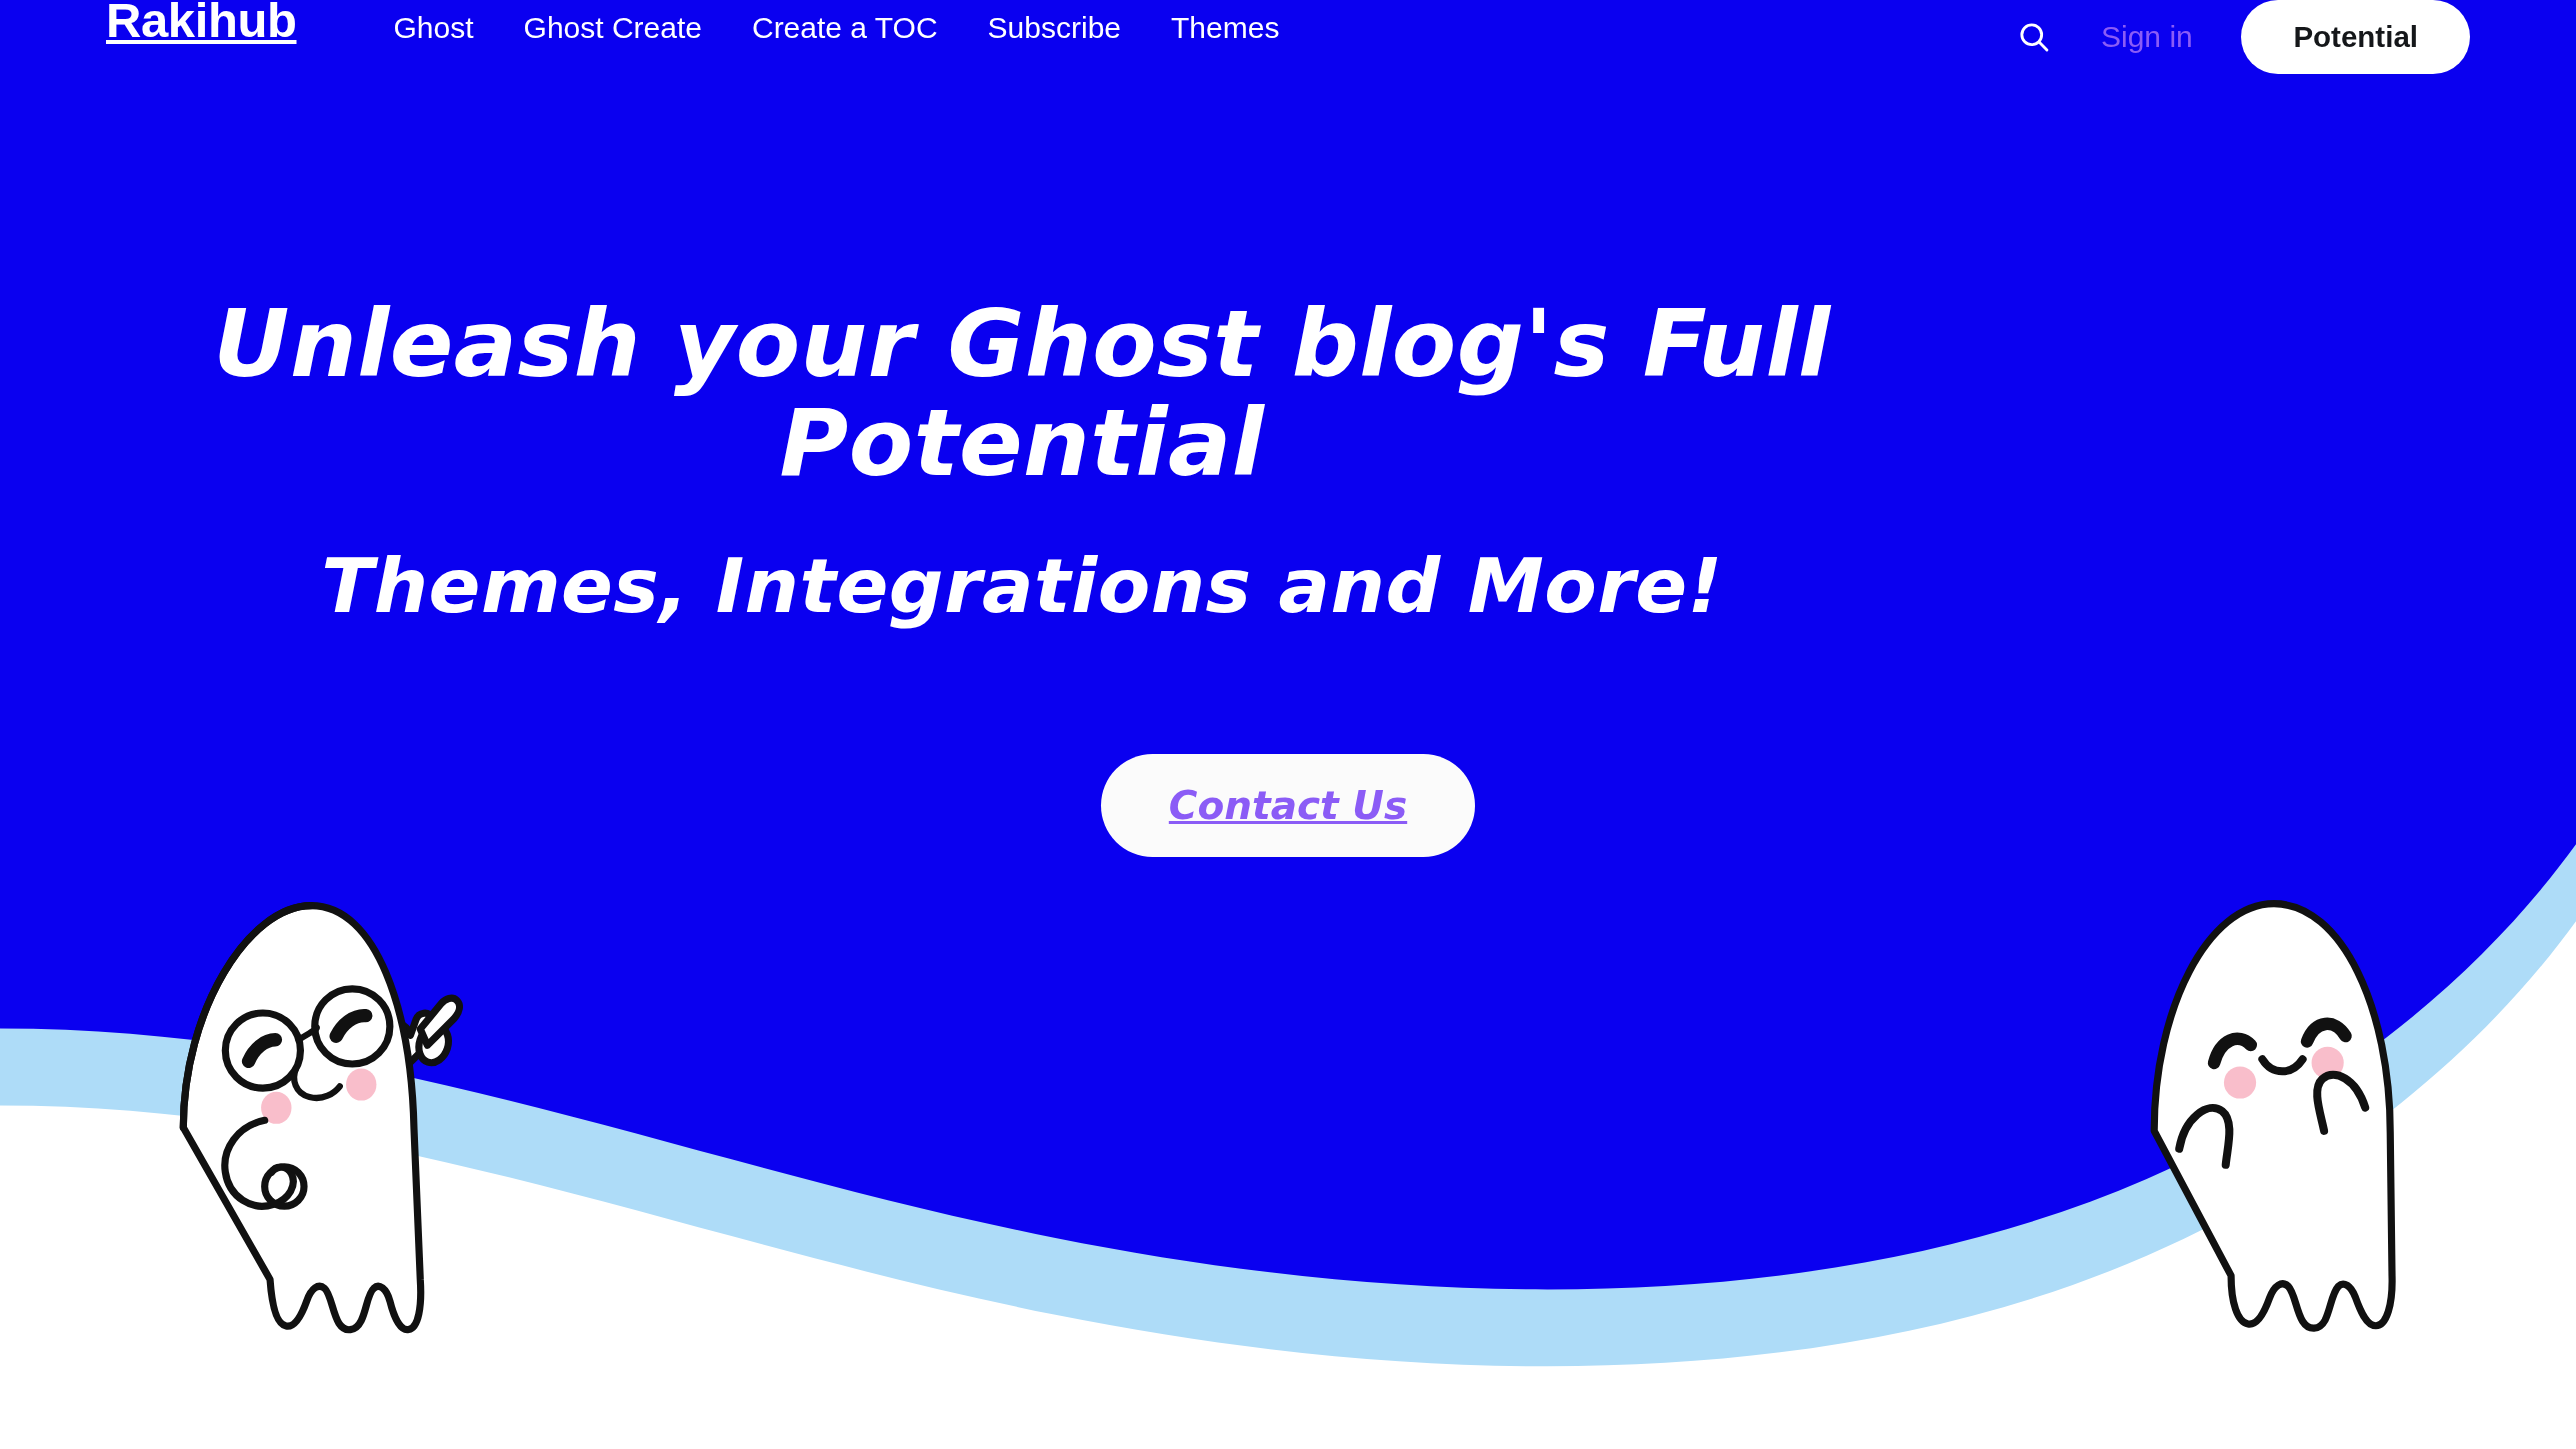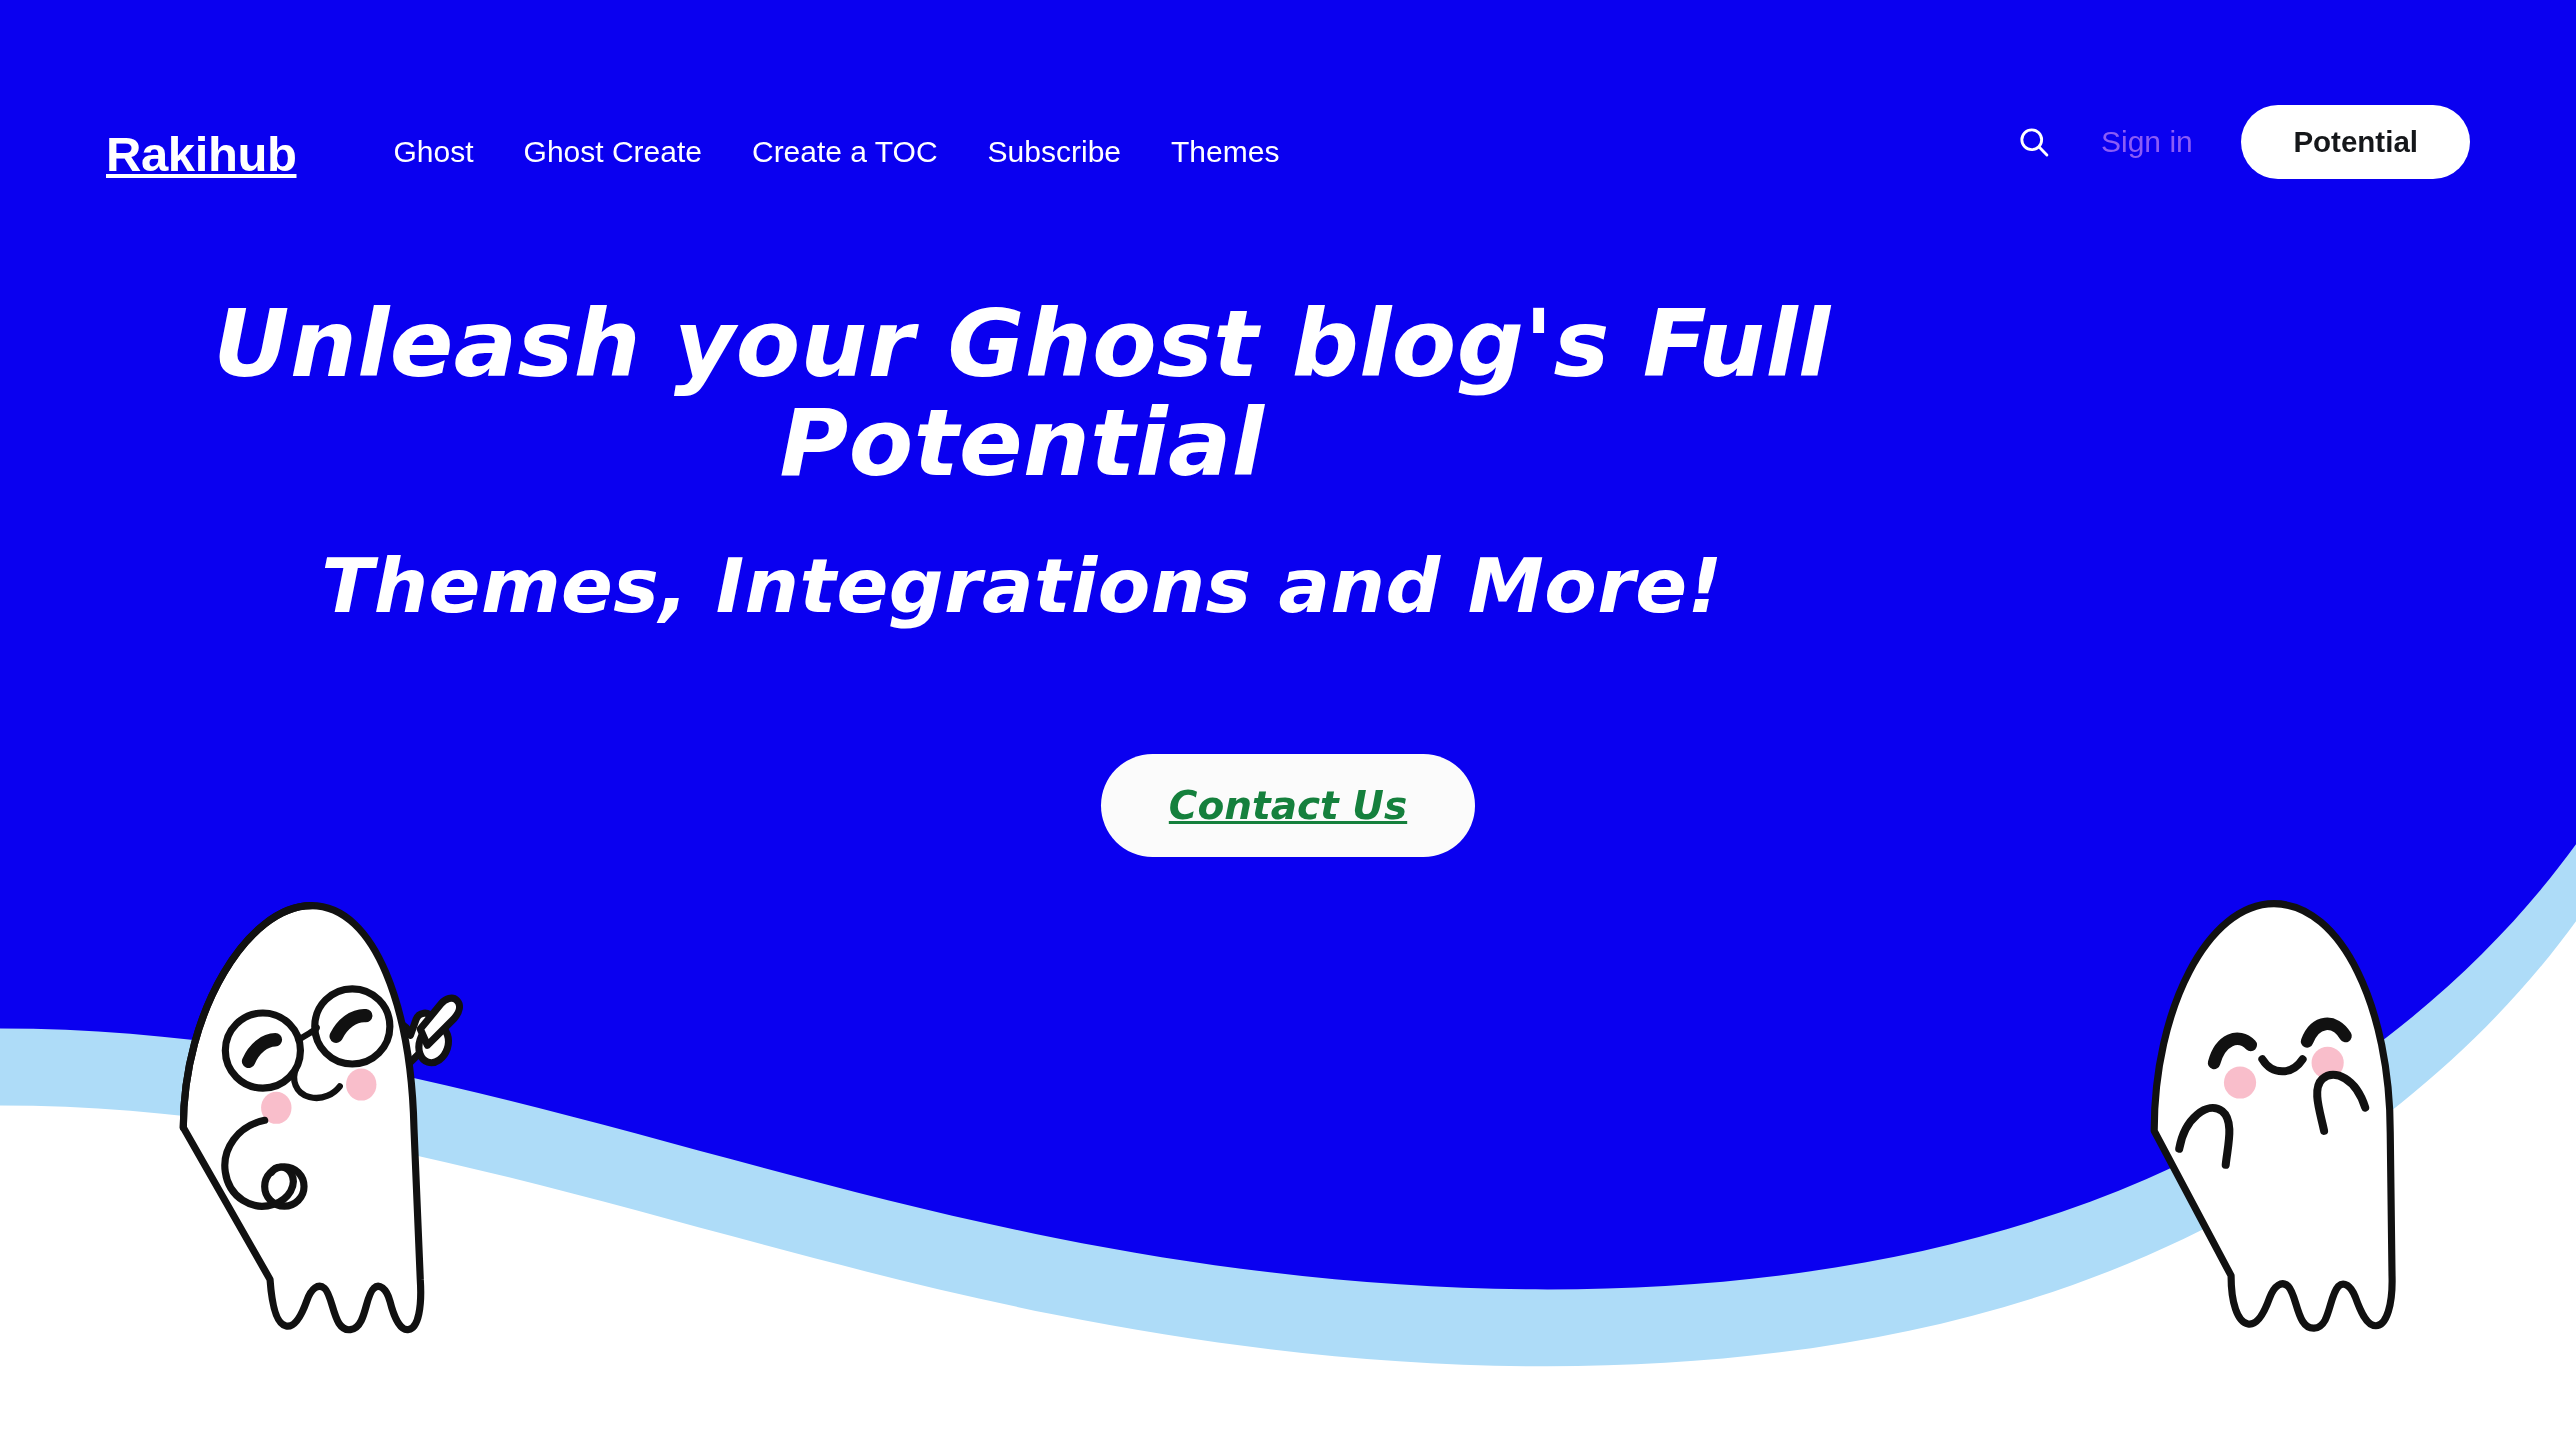--- a/index.html
+++ b/index.html
@@ -26,21 +26,21 @@
     width:2576px; height:1449px;
     z-index:0;
   }
   .hero-bg svg { display:block; width:2576px; height:1449px; }
 
   
   .site-header {
     position:absolute; left:0; top:0;
     width:2576px; height:179px;
     z-index:30;
-    display:flex; align-items:flex-end;
+    display:flex; align-items:flex-start;
     padding:0 106px 0 106px;
   }
 
   .brand {
     font-size:49px;
     font-weight:700;
     color:#ffffff;
     letter-spacing:-0.4px;
     line-height:1;
     margin-top:-3.6px;
@@ -132,21 +132,21 @@
   .cta-wrap {
     position:absolute;
     left:0; top:754px;
     width:2576px;
     text-align:center;
     pointer-events:auto;
   }
   .cta-btn {
     display:inline-block;
     background:#fbfbfb;
-    color:#15803d;
+    color:#8b5cf6;
     border:none;
     border-radius:894px;
     font-family:"DejaVu Sans", sans-serif;
     font-size:39px;
     font-weight:700;
     font-style:italic;
     padding:32px 68px;
     line-height:1;
     cursor:pointer;
     white-space:nowrap;

